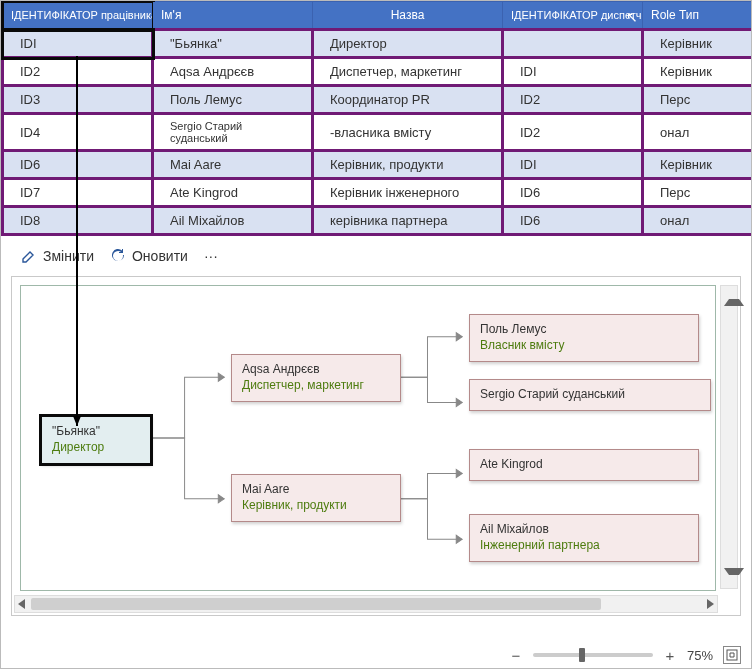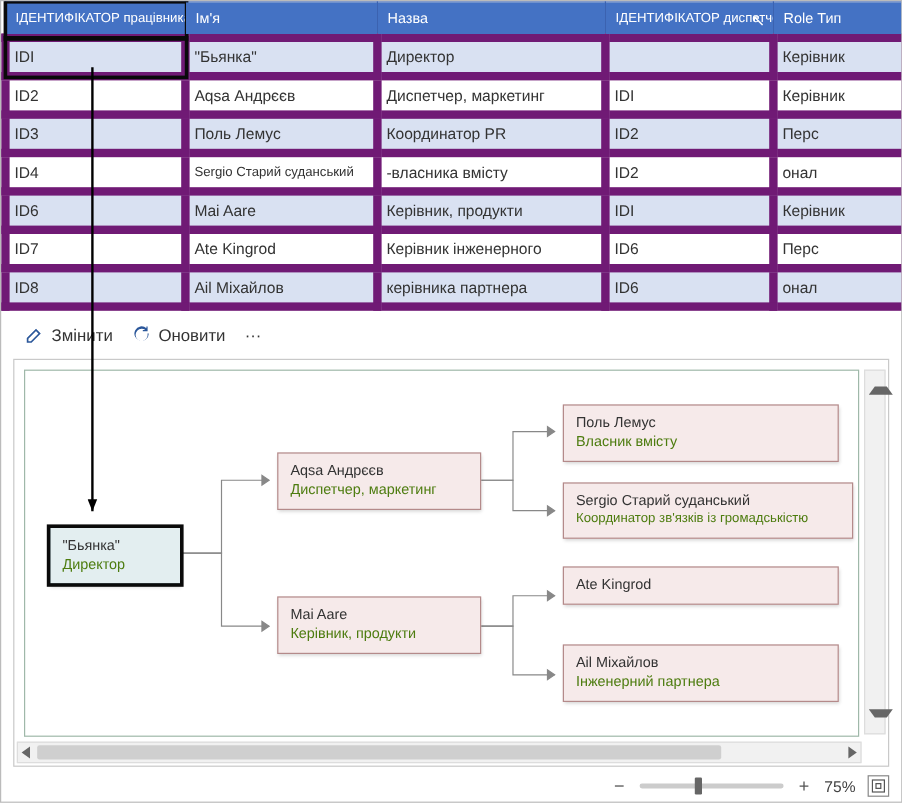--- a/index.html
+++ b/index.html
@@ -26,22 +26,22 @@
     font-weight: 400;
     text-align: left;
     padding: 6px 8px;
     border: 1px solid #3b62b0;
     font-size: 12px;
     white-space: nowrap;
     overflow: hidden;
     position: relative;
   }
   .data-table td {
-    padding: 5px 4px;
-    border: 7px solid #701a75;
+    padding: 5px 16px;
+    border: 3px solid #701a75;
     background: #fff;
     margin-left: 45px;
   }
   .data-table tbody tr:nth-child(odd) td { background: #d9e1f2; }
   .data-table tbody tr:nth-child(even) td { background: #ffffff; }
   .col0 { width: 150px; }
   .col1 { width: 160px; }
   .col2 { width: 190px; }
   .col3 { width: 140px; }
   .col4 { width: 110px; }
@@ -171,21 +171,21 @@
     <col class="col0">
       <col class="col1">
       <col class="col2">
       <col class="col3">
       <col class="col4">
   </colgroup>
   <thead>
     <tr>
       <th class="hl-th" style="font-size:11px">ІДЕНТИФІКАТОР працівника</th>
       <th>Ім'я</th>
-      <th style="text-align:left">Назва</th>
+      <th style="text-align:center">Назва</th>
       <th style="font-size:11px">ІДЕНТИФІКАТОР диспетчера</th>
       <th>Role Тип</th>
     </tr>
   </thead>
   <tbody>
     <tr>
       <td class="hl-td">IDI</td>
       <td>"Бьянка"</td>
       <td>Директор</td>
       <td></td>
@@ -300,21 +300,20 @@
       <div class="title">Керівник, продукти</div>
     </div>
 
     <div class="node" style="left:448px; top:28px; width:230px;">
       <div class="name">Поль Лемус</div>
       <div class="title">Власник вмісту</div>
     </div>
 
     <div class="node" style="left:448px; top:93px; width:242px;">
       <div class="name">Sergio Старий суданський</div>
-      <div class="title" style="font-size:11px">Координатор зв'язків із громадськістю</div>
     </div>
 
     <div class="node" style="left:448px; top:163px; width:230px;">
       <div class="name">Ate Kingrod</div>
     </div>
 
     <div class="node" style="left:448px; top:228px; width:230px;">
       <div class="name">Ail Міхайлов</div>
       <div class="title">Інженерний партнера</div>
     </div>

